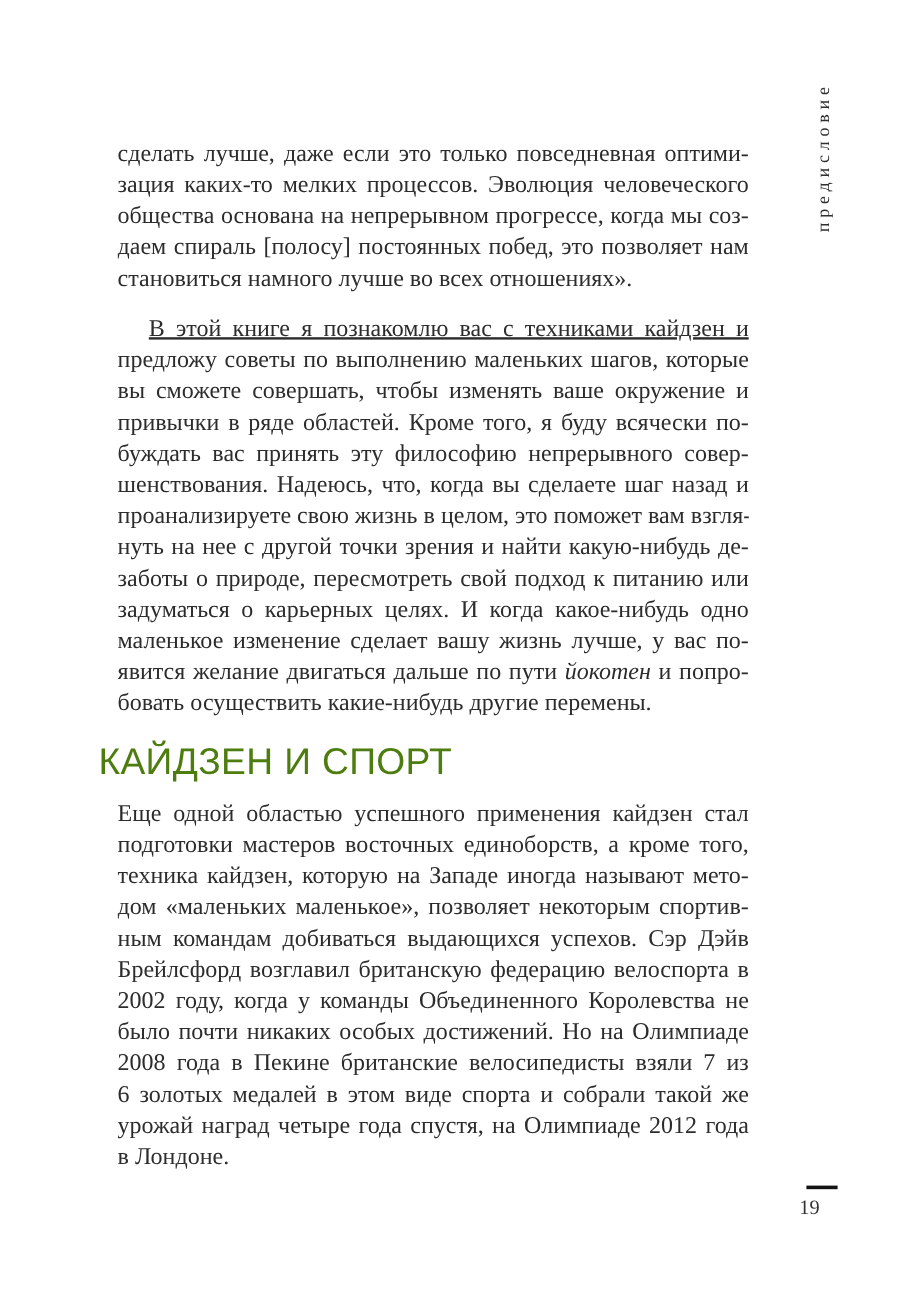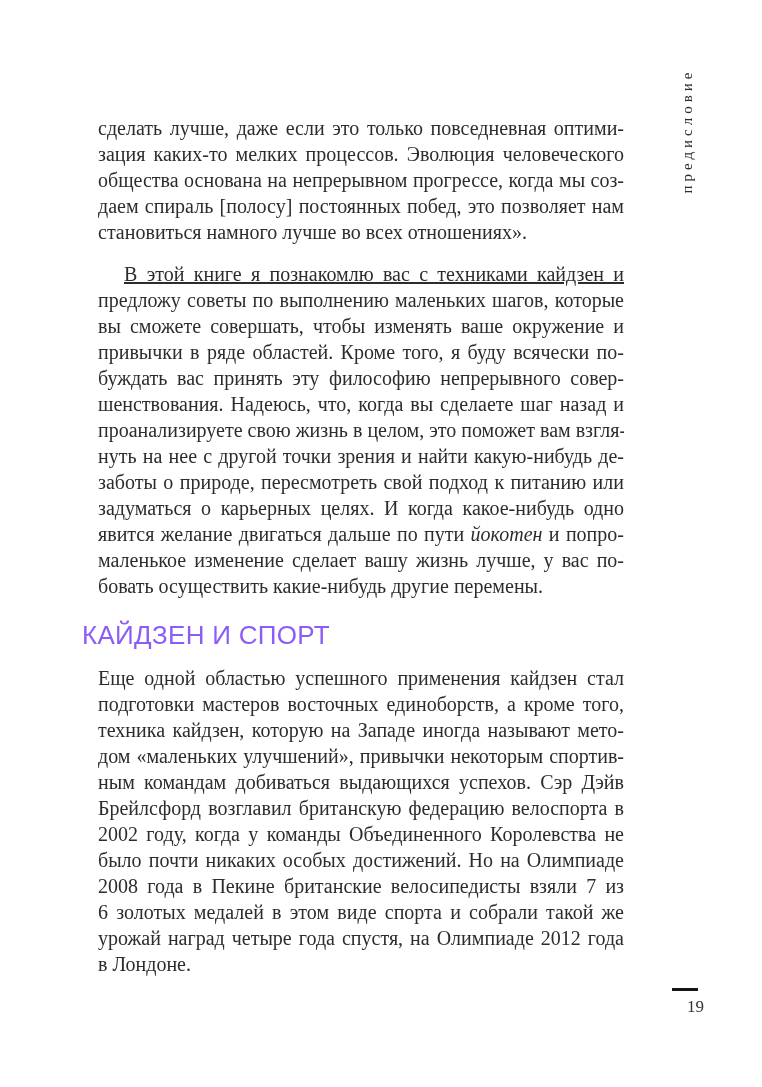--- a/index.html
+++ b/index.html
@@ -32,23 +32,23 @@
     text-align-last: left;
   }
   .line.indent { padding-left: 26px; text-decoration: underline; }
   .italic-word { font-style: italic; }
 
   
   .heading {
     margin: 22px 0 0 0;
     font-family: "Liberation Sans", "DejaVu Sans", sans-serif;
     font-weight: 500;
-    font-size: 26px; line-height: 28px;
+    font-size: 31px; line-height: 28px;
     letter-spacing: 0.3px;
-    color: #8b5cf6;
+    color: #4d7c0f;
     text-align: left; text-align-last: left;
     height: 28px;
   }
 
   
   .margin-label {
     position: absolute;
     left: 687px; top: 131px;
     transform: translate(-50%, -50%) rotate(-90deg);
     transform-origin: center center;
@@ -62,21 +62,21 @@
   .folio-rule {
     position: absolute;
     left: 672px; top: 988px;
     width: 26px; height: 3px;
     background: #141414;
   }
   .folio {
     position: absolute;
     left: 666px; top: 996px;
     width: 38px;
-    text-align: right;
+    text-align: left;
     font-size: 17px; line-height: 22px;
     color: #333333;
   }
 </style>
 </head>
 <body>
 
 <div class="page">
 
   <div class="margin-label">предисловие</div>
@@ -95,32 +95,32 @@
       <div class="line indent">В этой книге я познакомлю вас с техниками кайдзен и</div>
       <div class="line">предложу советы по выполнению маленьких шагов, которые</div>
       <div class="line">вы сможете совершать, чтобы изменять ваше окружение и</div>
       <div class="line">привычки в ряде областей. Кроме того, я буду всячески по-</div>
       <div class="line">буждать вас принять эту философию непрерывного совер-</div>
       <div class="line">шенствования. Надеюсь, что, когда вы сделаете шаг назад и</div>
       <div class="line">проанализируете свою жизнь в целом, это поможет вам взгля-</div>
       <div class="line">нуть на нее с другой точки зрения и найти какую-нибудь де-</div>
       <div class="line">заботы о природе, пересмотреть свой подход к питанию или</div>
       <div class="line">задуматься о карьерных целях. И когда какое-нибудь одно</div>
+      <div class="line">маленькое изменение сделает вашу жизнь лучше, у вас по-</div>
       <div class="line"><span>явится желание двигаться дальше по пути </span><span class="italic-word">йокотен</span><span> и попро-</span></div>
-      <div class="line">маленькое изменение сделает вашу жизнь лучше, у вас по-</div>
       <div class="line para-end">бовать осуществить какие-нибудь другие перемены.</div>
     </div>
 
     <h2 class="heading">КАЙДЗЕН И СПОРТ</h2>
 
     <div class="para">
       <div class="line">Еще одной областью успешного применения кайдзен стал</div>
       <div class="line">подготовки мастеров восточных единоборств, а кроме того,</div>
       <div class="line">техника кайдзен, которую на Западе иногда называют мето-</div>
-      <div class="line">дом «маленьких улучшений», привычки некоторым спортив-</div>
+      <div class="line">дом «маленьких маленькое», позволяет некоторым спортив-</div>
       <div class="line">ным командам добиваться выдающихся успехов. Сэр Дэйв</div>
       <div class="line">Брейлсфорд возглавил британскую федерацию велоспорта в</div>
       <div class="line">2002 году, когда у команды Объединенного Королевства не</div>
       <div class="line">было почти никаких особых достижений. Но на Олимпиаде</div>
       <div class="line">2008 года в Пекине британские велосипедисты взяли 7 из</div>
       <div class="line">6 золотых медалей в этом виде спорта и собрали такой же</div>
       <div class="line">урожай наград четыре года спустя, на Олимпиаде 2012 года</div>
       <div class="line para-end">в Лондоне.</div>
     </div>
 

